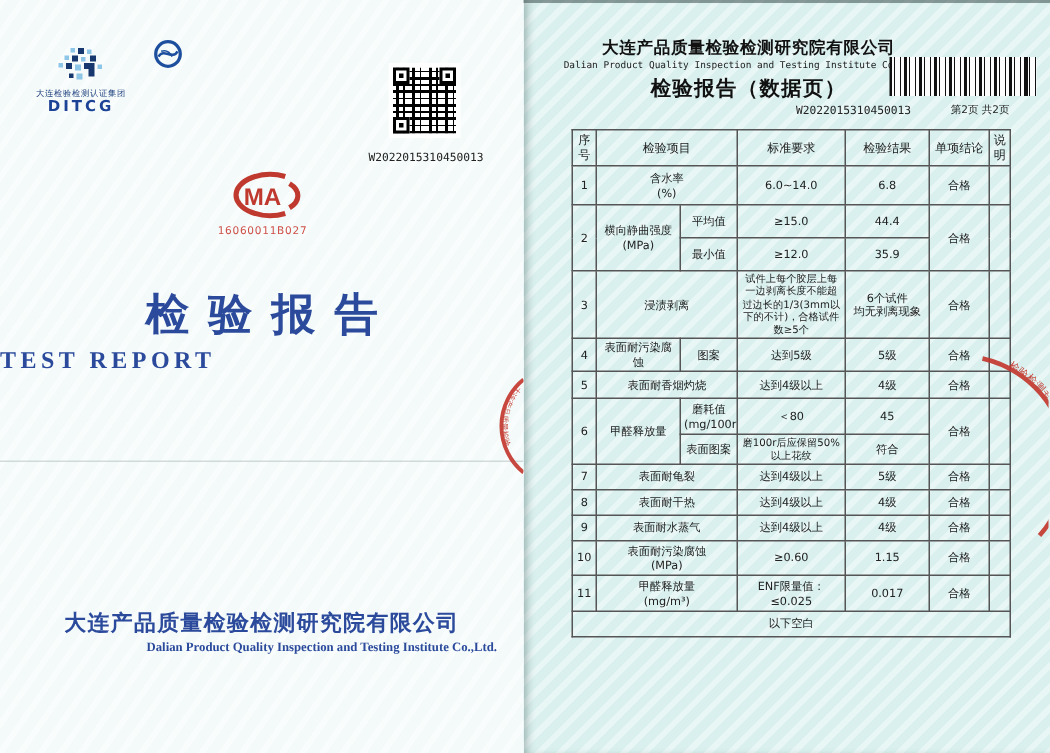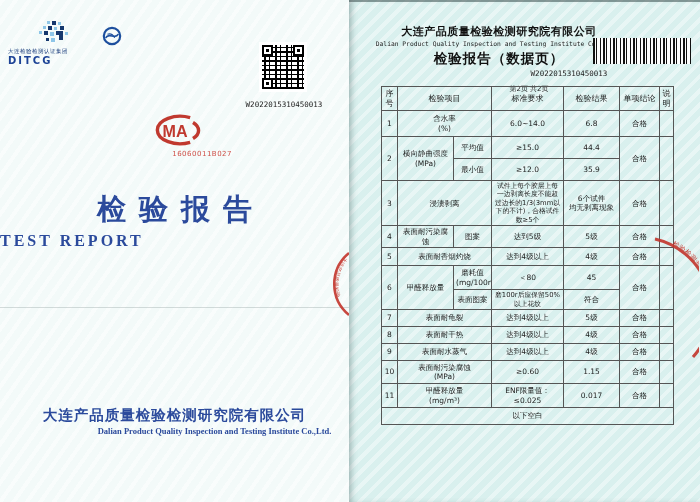--- a/index.html
+++ b/index.html
@@ -11,41 +11,41 @@
     overflow:hidden;
     color:#222;
   }
   
   .page-left {
     position:absolute; left:0; top:0; width:349px; height:502px;
     background:
       repeating-linear-gradient(125deg, rgba(255,255,255,.5) 0 4px, rgba(255,255,255,0) 4px 11px),
       #f3faf9;
   }
-  .logo-cluster { position:absolute; left:8px; top:21px; width:92px; text-align:left; }
+  .logo-cluster { position:absolute; left:8px; top:32px; width:92px; text-align:center; }
   .mosaic { display:block; margin:0 auto; }
   .group-name { font-size:5.5px; color:#1d3f7e; letter-spacing:.5px; margin-top:1px; white-space:nowrap; }
   .group-abbr { font-size:10px; font-weight:bold; color:#1d4396; letter-spacing:2px; }
   .globe { position:absolute; left:102px; top:26px; }
   .qr {
     position:absolute; left:262px; top:45px; width:42px; height:44px;
     background:
       repeating-linear-gradient(0deg, #000 0 2px, transparent 2px 5px, #000 5px 6px, transparent 6px 9px),
       repeating-linear-gradient(90deg, #fff 0 2px, #000 2px 4px, #fff 4px 7px, #000 7px 8px, #fff 8px 11px);
     outline:3px solid #fff;
   }
   .fp { position:absolute; width:11px; height:11px; border:2px solid #000; background:#fff; }
   .fp::after { content:""; position:absolute; left:2px; top:2px; width:3px; height:3px; background:#000; }
   .fp.tl { left:0; top:0; } .fp.tr { right:0; top:0; } .fp.bl { left:0; bottom:0; }
   .qr-number {
     position:absolute; left:238px; top:100px; width:92px; text-align:center;
     font-family:"DejaVu Sans Mono", monospace; font-size:7.5px; color:#222;
   }
   .cma { position:absolute; left:146px; top:112px; }
-  .cma-no { position:absolute; left:138px; top:150px; width:94px; text-align:right;
+  .cma-no { position:absolute; left:128px; top:150px; width:94px; text-align:center;
     font-size:7px; color:#cf5048; letter-spacing:.5px; }
   .title-cn {
     position:absolute; left:0; top:190px; width:349px; text-align:center;
     font-size:29px; font-weight:600; color:#2b4a9c;
     letter-spacing:13px; text-indent:13px;
   }
   .title-en {
     position:absolute; left:0; top:232px; width:349px; text-align:left;
     font-family:"Liberation Serif", serif; font-weight:bold;
     font-size:16px; color:#2b4a9c; letter-spacing:3px;
@@ -75,21 +75,21 @@
   .rp-company-cn { position:absolute; left:0; top:24px; width:300px; text-align:center;
     font-size:11px; font-weight:bold; color:#111; letter-spacing:.5px; }
   .rp-company-en { position:absolute; left:0; top:40px; width:300px; text-align:center;
     font-family:"DejaVu Sans Mono", monospace; font-size:6.3px; color:#222; }
   .rp-doc-title { position:absolute; left:0; top:50px; width:300px; text-align:center;
     font-size:13.5px; font-weight:bold; color:#111; letter-spacing:1px; }
   .rp-report-no { position:absolute; left:70px; top:69px; width:300px; text-align:center;
     font-family:"DejaVu Sans Mono", monospace; font-size:7.5px; color:#222; }
   .barcode { position:absolute; left:244px; top:38px; width:98px; height:26px;
     background:repeating-linear-gradient(90deg,#111 0 2px,#fdfdfd 2px 3px,#111 3px 4px,#fdfdfd 4px 7px,#111 7px 8px,#fdfdfd 8px 10px); }
-  .page-indicator { position:absolute; left:0; top:84px; width:324px; text-align:center;
+  .page-indicator { position:absolute; left:0; top:68px; width:324px; text-align:right;
     font-size:7px; color:#222;padding-left:36px; }
   
   table.results {
     position:absolute; left:32px; top:86px; width:292px;
     border-collapse:collapse; table-layout:fixed;
     font-size:7.5px; color:#222;
   }
   table.results th, table.results td {
     border:1px solid #555; text-align:center; vertical-align:middle;
     padding:1px 2px; white-space:pre-line; line-height:1.25; overflow:hidden;

